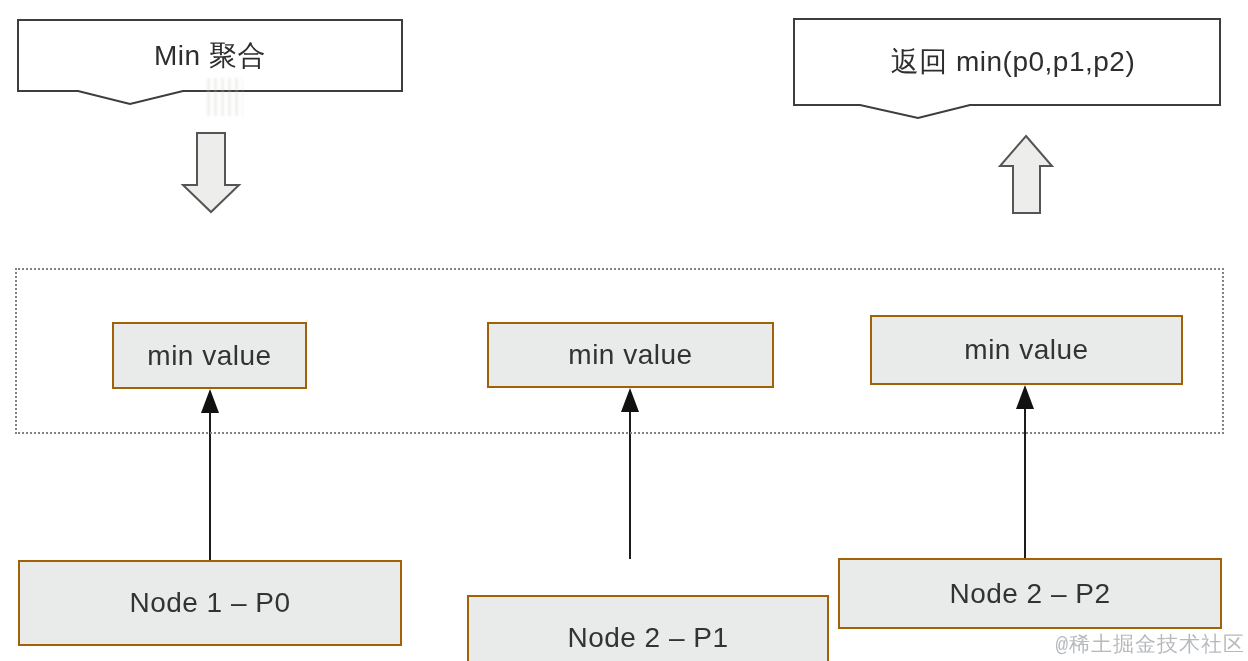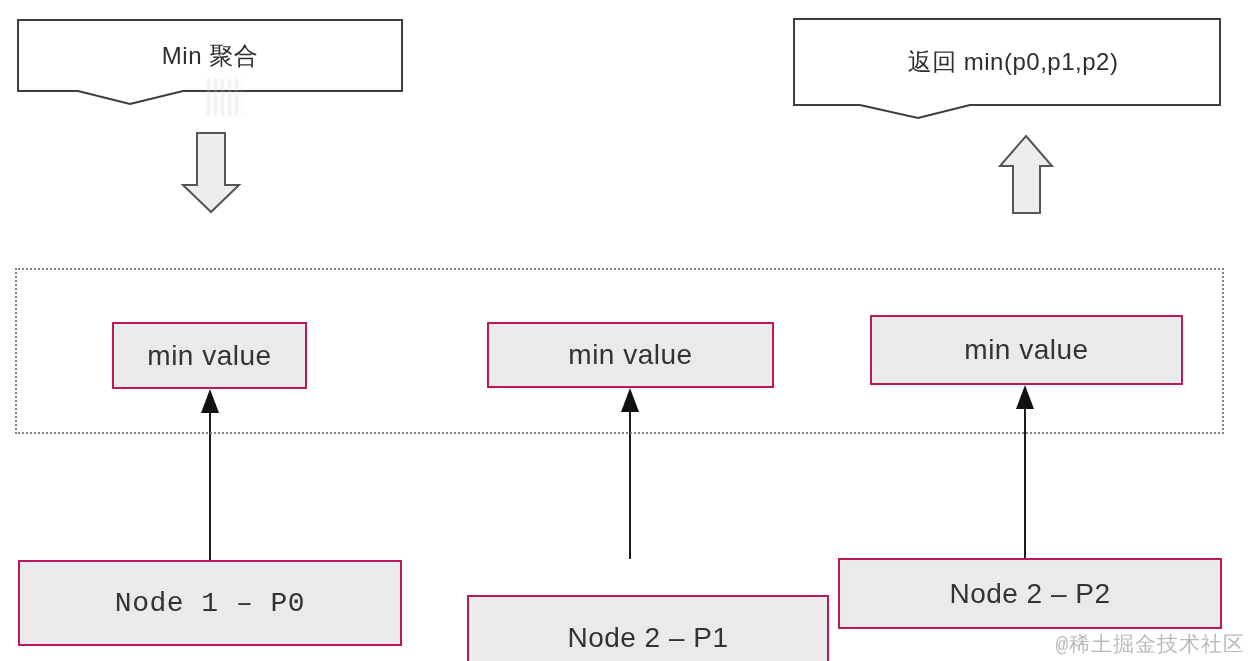--- a/index.html
+++ b/index.html
@@ -19,27 +19,27 @@
   .abs { position: absolute; }
   svg#shapes {
     position: absolute;
     left: 0; top: 0;
     width: 1248px; height: 661px;
   }
   .callout-text {
     display: flex;
     align-items: center;
     justify-content: center;
-    font-size: 24px;
+    font-size: 28px;
     letter-spacing: 0.5px;
     color: #2e2e2e;
   }
   .gray-box {
     background: #e9ebea;
-    border: 2px solid #be185d;
+    border: 2px solid #a16207;
     box-sizing: border-box;
     display: flex;
     align-items: center;
     justify-content: center;
     font-size: 28px;
     letter-spacing: 0.5px;
     color: #333333;
   }
   .dotted-container {
     border: 2px dotted #828282;
@@ -108,21 +108,21 @@
   <div class="abs gray-box" style="left:112px; top:322px; width:195px; height:67px;">
     <span>min value</span>
   </div>
   <div class="abs gray-box" style="left:487px; top:322px; width:287px; height:66px;">
     <span>min value</span>
   </div>
   <div class="abs gray-box" style="left:870px; top:315px; width:313px; height:70px;">
     <span>min value</span>
   </div>
 
-  <div class="abs gray-box" style="left:18px; top:560px; width:384px; height:86px;font-family:Liberation Mono, monospace;">
+  <div class="abs gray-box" style="left:18px; top:560px; width:384px; height:86px;">
     <span>Node 1 – P0</span>
   </div>
   <div class="abs gray-box" style="left:467px; top:547px; width:362px; height:85px;margin-top:48px;">
     <span>Node 2 – P1</span>
   </div>
   <div class="abs gray-box" style="left:838px; top:558px; width:384px; height:71px;">
     <span>Node 2 – P2</span>
   </div>
 
   <div class="abs watermark" style="right:3px; top:630px;">@稀土掘金技术社区</div>

